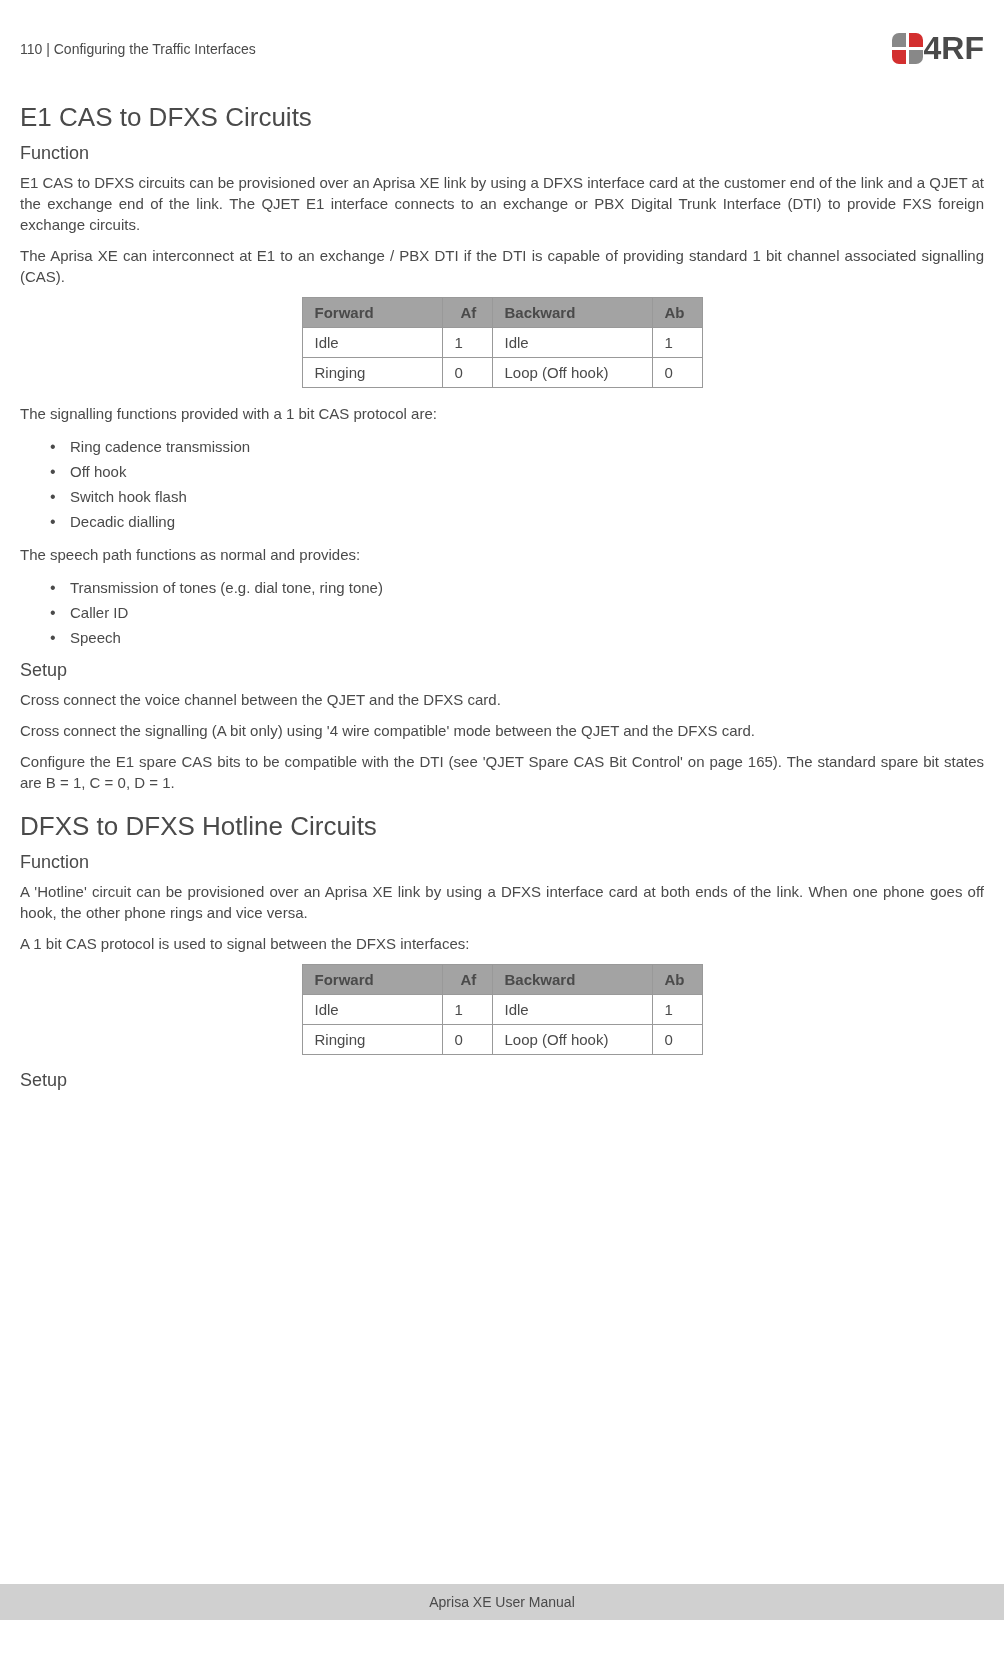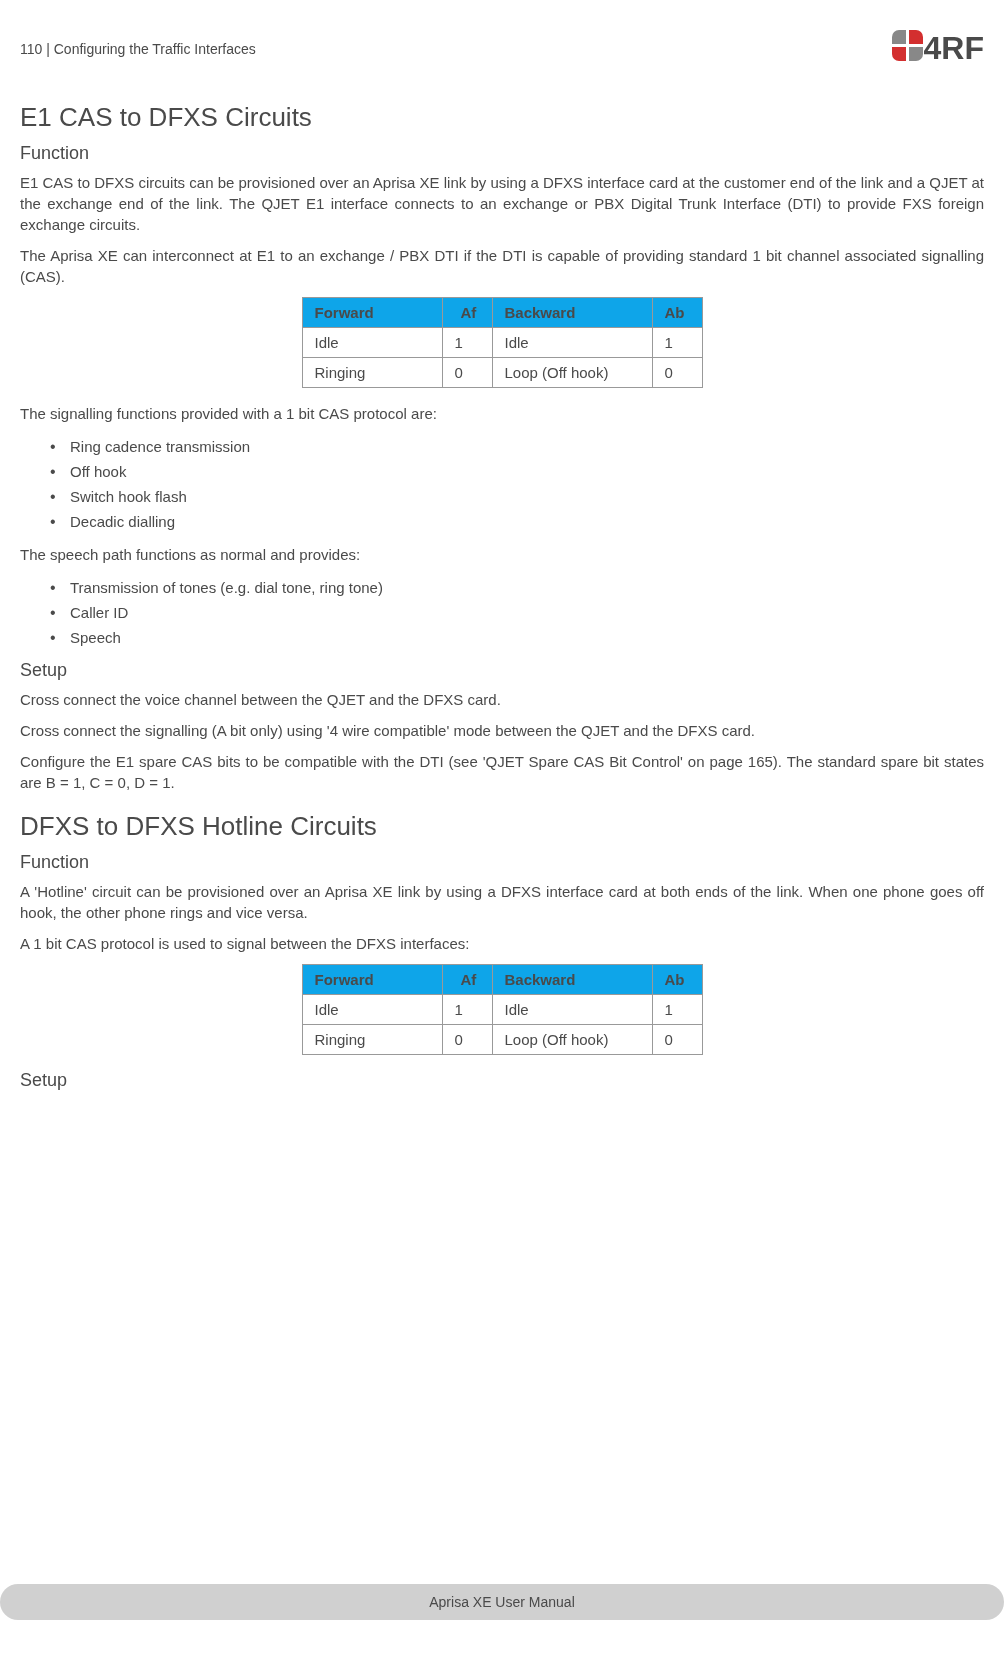--- a/index.html
+++ b/index.html
@@ -20,21 +20,21 @@
       justify-content: space-between;
       align-items: center;
       margin-bottom: 35px;
     }
     .header-left {
       font-size: 14px;
       color: #4a4a4a;
     }
     .logo {
       display: flex;
-      align-items: flex-start;
+      align-items: center;
     }
     .logo-shapes {
       display: grid;
       grid-template-columns: 1fr 1fr;
       grid-template-rows: 1fr 1fr;
       gap: 2px;
       width: 32px;
       height: 32px;
     }
     .shape-gray {
@@ -101,38 +101,37 @@
     table td, table th {
       border: 1px solid #999;
       padding: 6px 12px;
       font-size: 15px;
       text-align: left;
       font-weight: normal;
       color: #4a4a4a;
     }
     table th {
       font-weight: bold;
-      background: #0ea5e9;
+      background: #a3a3a3;
     }
     .col-forward { width: 140px; }
     .col-af { width: 50px; padding-left: 18px; }
     .col-backward { width: 160px; }
     .col-ab { width: 50px; }
     .footer {
       position: absolute;
       bottom: 0;
       left: 0;
       right: 0;
       background: #d0d0d0;
       text-align: center;
       padding: 10px 0;
       font-size: 14px;
       color: #4a4a4a;
       width: 1004px;
-      border-radius: 18px;
     }
     .content {
       min-height: 1590px;
       position: relative;
     }
   </style>
 </head>
 <body>
 
 <div class="content">

